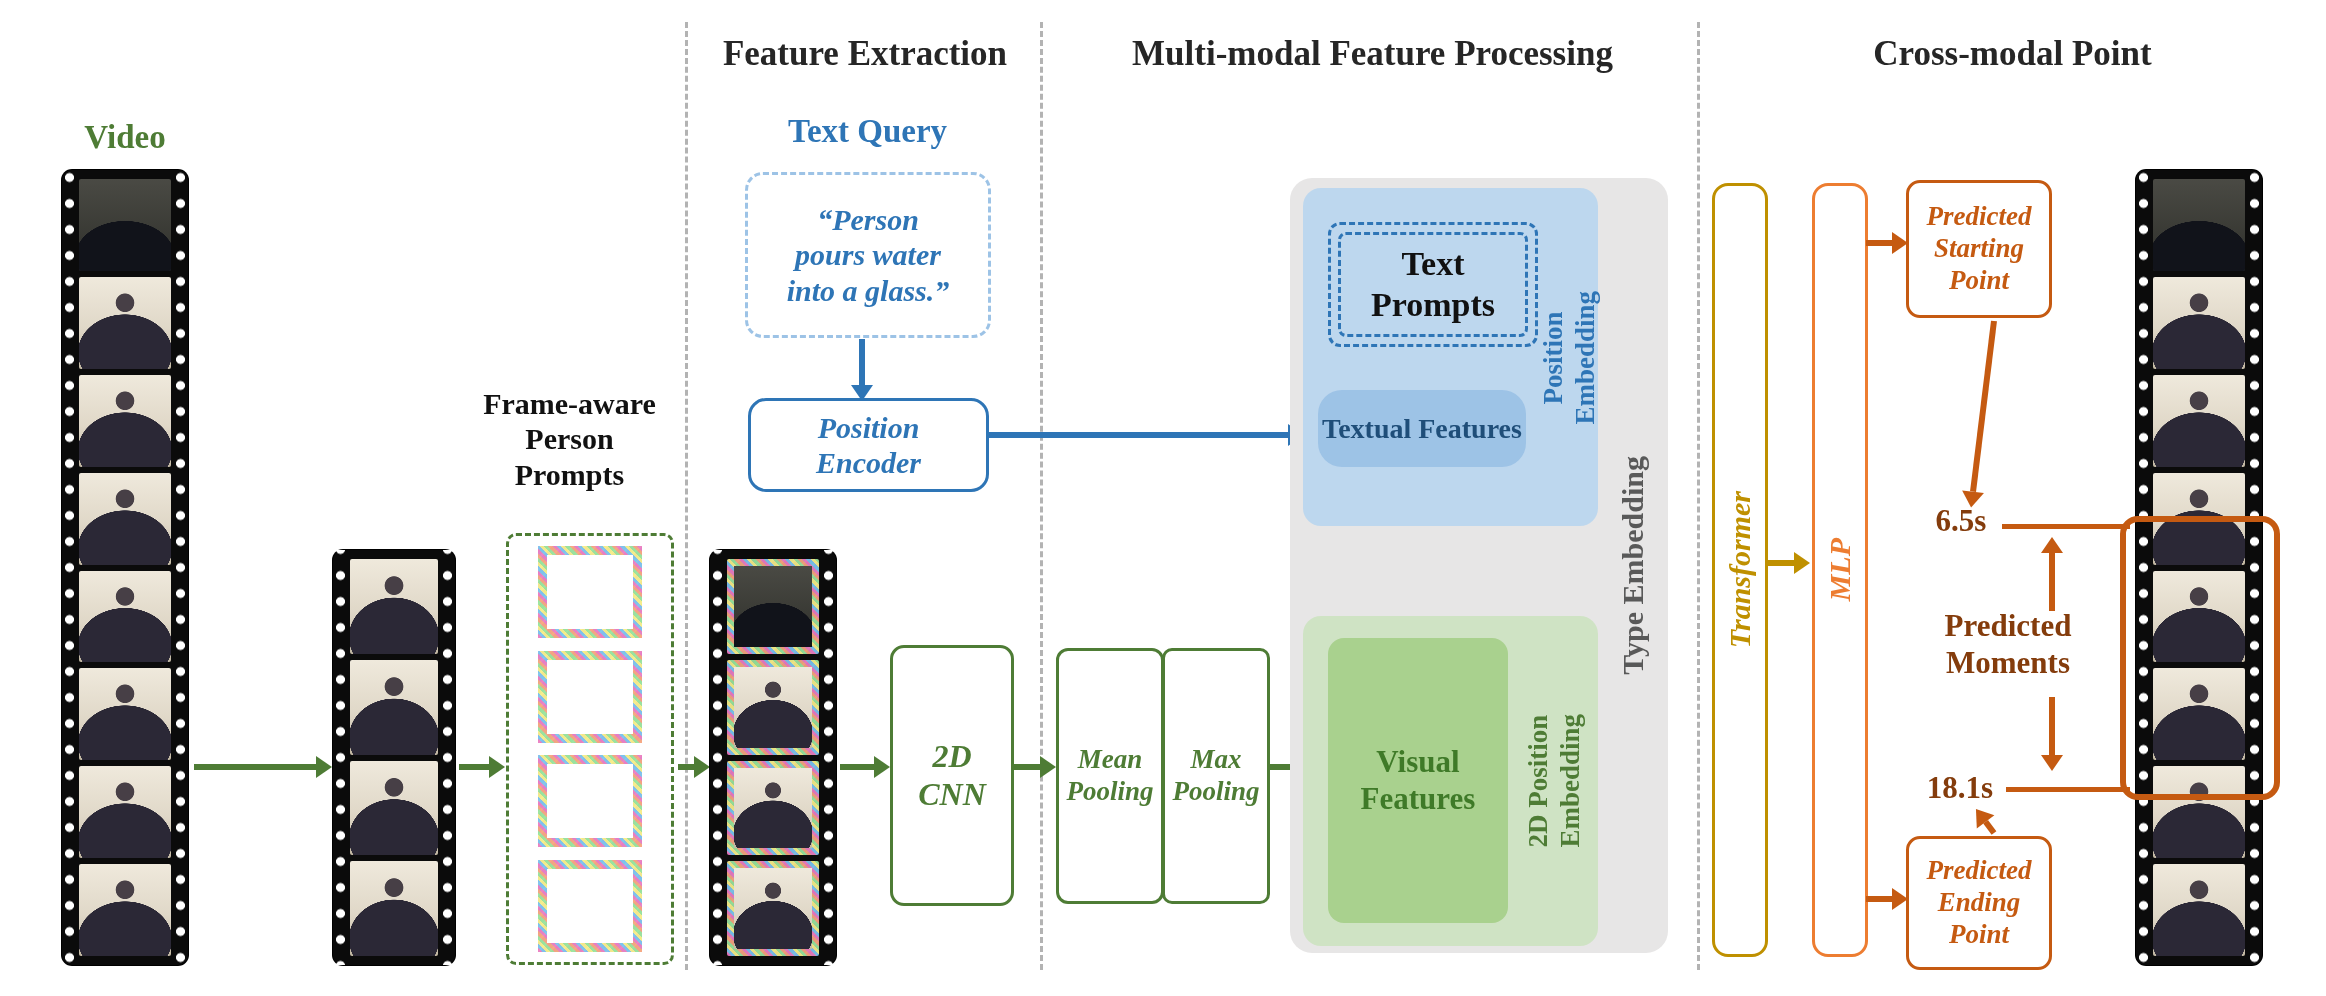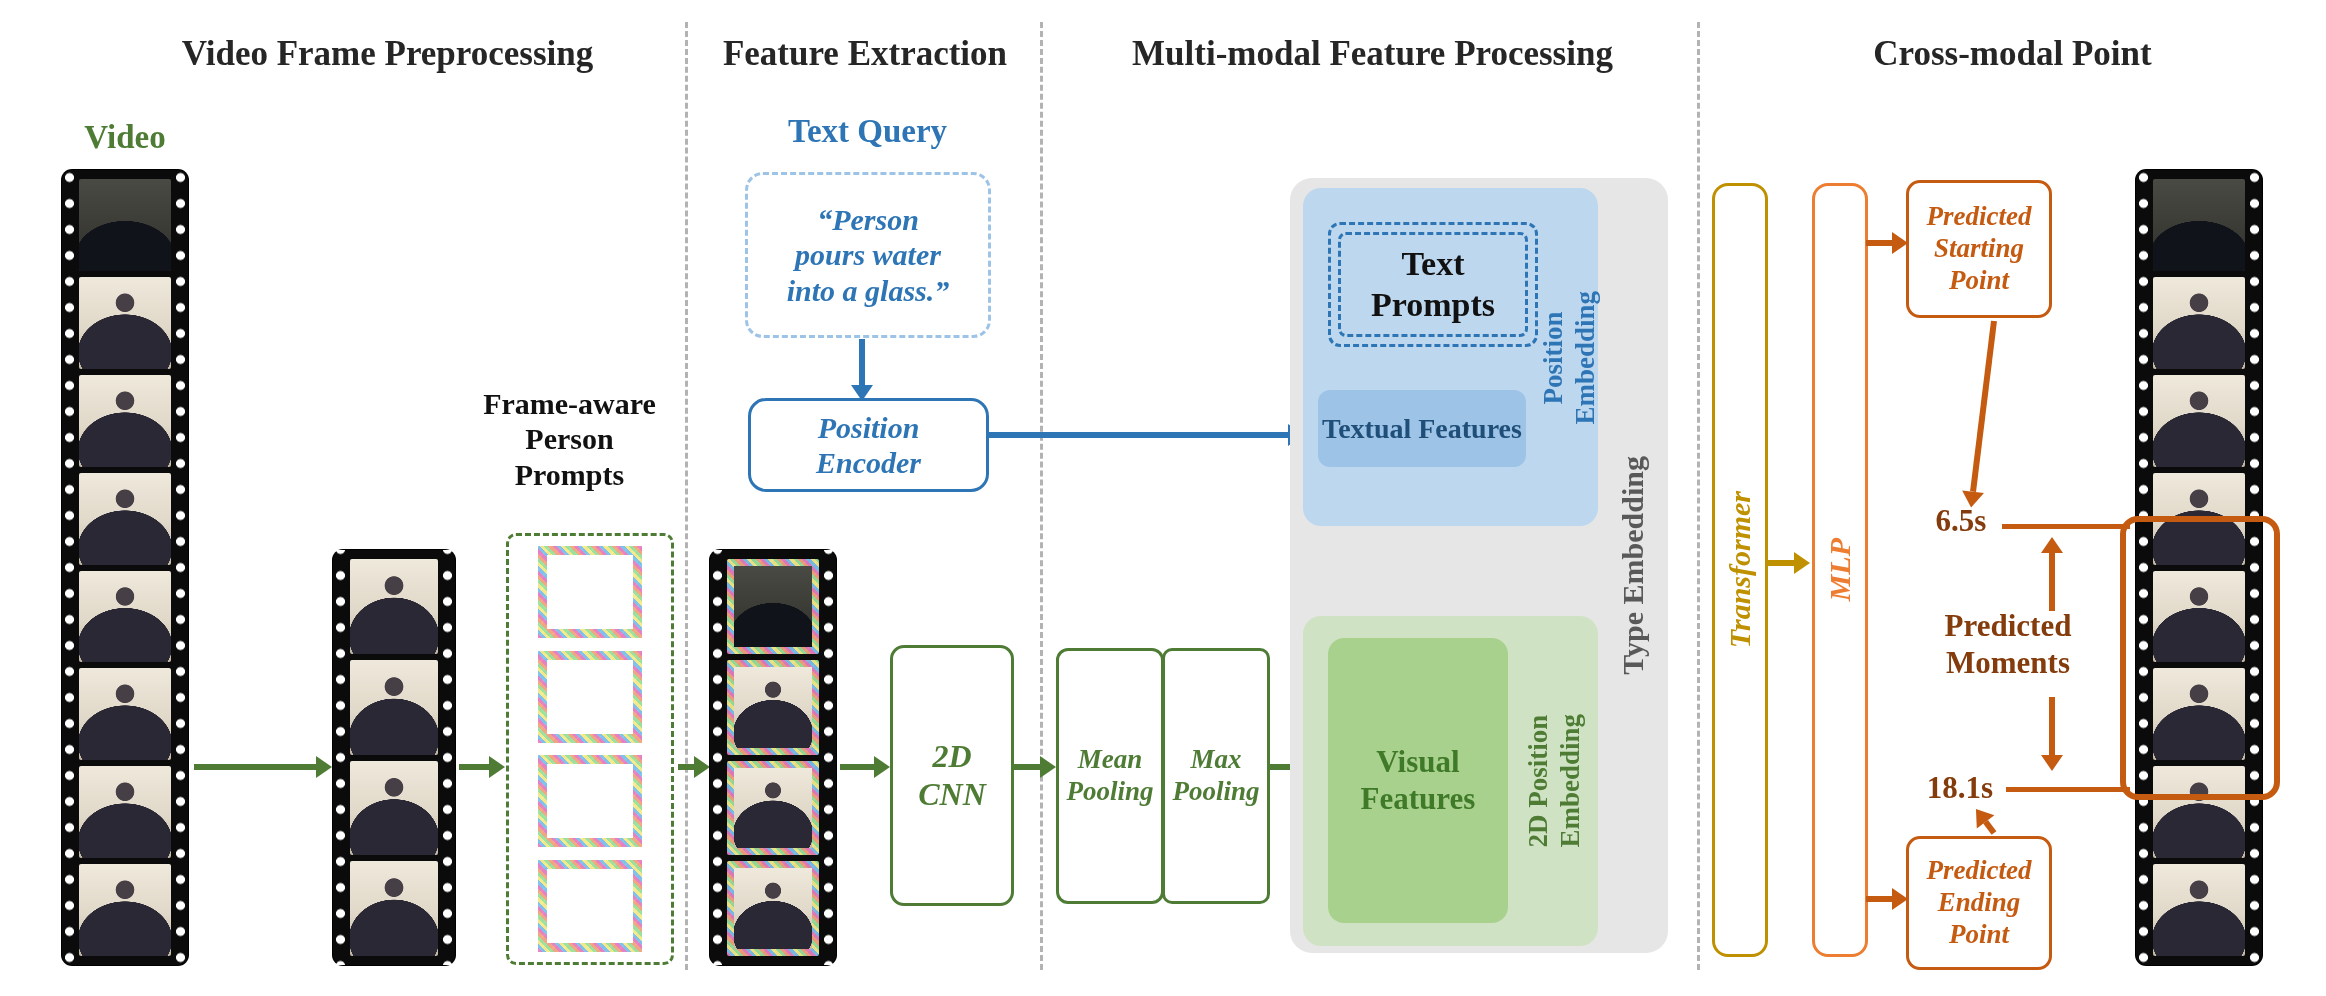--- a/index.html
+++ b/index.html
@@ -10,21 +10,21 @@
   }
   html,body{margin:0;padding:0;background:#ffffff;}
   body{width:2326px;height:996px;font-family:"Liberation Serif", serif;}
   .canvas{position:relative;width:2326px;height:996px;background:#fff;overflow:hidden;}
   .abs{position:absolute;}
   .title{font-size:35px;font-weight:bold;color:var(--ink);text-align:center;white-space:pre-line;}
   .divider{width:0;border-left:3px dashed #b3b3b3;}
   .lbl{font-weight:bold;text-align:center;white-space:pre-line;line-height:1.18;}
   .obox{border:3px solid;border-radius:14px;background:#fff;display:flex;align-items:center;justify-content:center;
         font-weight:bold;text-align:center;white-space:pre-line;line-height:1.18;font-style:italic;}
-  .fill-box{border-radius:12px;display:flex;align-items:center;justify-content:center;font-weight:bold;
+  .fill-box{border-radius:24px;display:flex;align-items:center;justify-content:center;font-weight:bold;
         text-align:center;white-space:pre-line;line-height:1.18;}
   .region{border-radius:22px;}
   .vtext{display:flex;align-items:center;justify-content:center;}
   .vtext span{writing-mode:vertical-rl;transform:rotate(180deg);font-weight:bold;text-align:center;
         white-space:pre-line;line-height:1.2;}
   
   .arrow{position:absolute;height:6px;background:currentColor;transform-origin:0 50%;}
   .arrow::after{content:"";position:absolute;left:100%;top:50%;transform:translateY(-50%);
         border-top:11px solid transparent;border-bottom:11px solid transparent;border-left:16px solid currentColor;}
   .line{position:absolute;height:5px;background:currentColor;}
@@ -59,21 +59,20 @@
   .tp-outer{border:3px dashed var(--blue);border-radius:12px;padding:7px;box-sizing:border-box;}
   .tp-inner{border:3px dashed var(--blue);border-radius:8px;width:100%;height:100%;box-sizing:border-box;
         display:flex;align-items:center;justify-content:center;}
   .highlight{border:6px solid var(--dark-orange);border-radius:18px;background:transparent;}
 </style>
 </head>
 <body>
 
 <div class="canvas">
 
-  <div class="abs title" style="left:115px;top:34px;width:545px">Video Frame Preprocessing</div>
   <div class="abs title" style="left:1085px;top:34px;width:575px">Multi-modal Feature Processing</div>
   <div class="abs title" style="left:695px;top:34px;width:340px">Feature Extraction</div>
   <div class="abs title" style="left:1820px;top:34px;width:385px">Cross-modal Point</div>
 
   <div class="abs divider" style="left:685px;top:22px;height:948px"></div>
   <div class="abs divider" style="left:1040px;top:22px;height:948px"></div>
   <div class="abs divider" style="left:1697px;top:22px;height:948px"></div>
 
   <div class="abs lbl" style="left:62px;top:118px;width:126px;font-size:33px;color:var(--green)">Video</div>
 

